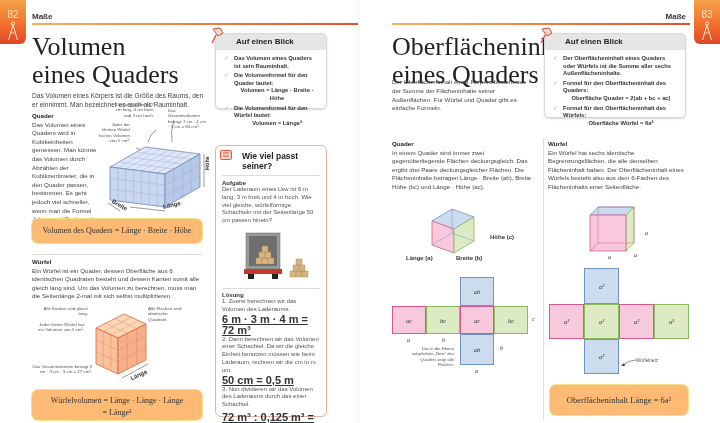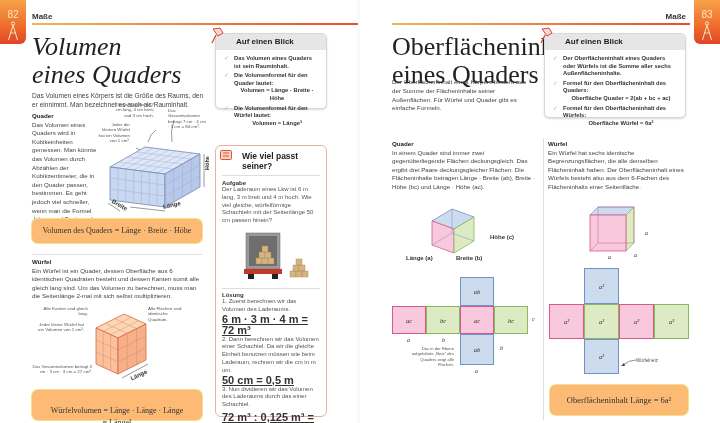--- a/index.html
+++ b/index.html
@@ -64,21 +64,21 @@
       <svg width="12" height="20" viewBox="0 0 12 20">
           <circle cx="6" cy="2.5" r="1.6" fill="none" stroke="#fde7c7" stroke-width="1"></circle>
           <line x1="6" y1="4" x2="1.5" y2="19" stroke="#fde7c7" stroke-width="1"></line>
           <line x1="6" y1="4" x2="10.5" y2="19" stroke="#fde7c7" stroke-width="1"></line>
           <line x1="3" y1="12" x2="9" y2="12" stroke="#fde7c7" stroke-width="0.8"></line>
         </svg>
     </div>
     <div class="section-label" style="left:32px;">Maße</div>
     <div class="rule" style="left:32px; width:328px;"></div>
 
-    <div class="title" style="left:32px; top:33px;font-style:italic;">
+    <div class="title" style="left:32px; top:33px;">
       <div>Volumen</div>
       <div>eines Quaders</div>
     </div>
     <div class="intro" style="left:32px; top:91px; width:175px;">Das Volumen eines Körpers ist die Größe des Raums, den er einnimmt. Man bezeichnet es auch als Rauminhalt.</div>
 
     <div class="body-text" style="left:32px; top:112px; width:68px;">
       <div class="h-sub">Quader</div>
       <div>Das Volumen eines Quaders wird in Kubikeinheiten gemessen. Man könnte das Volumen durch Abzählen der Kubikzentimeter, die in den Quader passen, bestimmen. Es geht jedoch viel schneller, wenn man die Formel „Länge mal Breite mal Höhe“ anwendet.</div>
     </div>
 
@@ -157,21 +157,21 @@
           <line x1="32" y1="54" x2="60" y2="40"></line>
         <line x1="19.3" y1="15.3" x2="41.3" y2="25.3"></line>
           <line x1="28.7" y1="10.7" x2="50.7" y2="20.7"></line>
         <line x1="17.3" y1="23.3" x2="45.3" y2="9.3"></line>
           <line x1="24.7" y1="26.7" x2="52.7" y2="12.7"></line>
       </g>
       <line x1="36" y1="70" x2="62" y2="56" stroke="#555" stroke-width="0.6"></line>
     </svg>
     <div class="axis-lbl" style="left:130px; top:372px; transform:rotate(-25deg); font-size:6px;">Länge</div>
 
-    <div class="formula-box" style="left:32px; top:390px; width:170px; height:30px; font-size:8px; line-height:12px; padding-top:15px;">
+    <div class="formula-box" style="left:32px; top:390px; width:170px; height:30px; font-size:8px; line-height:12px; padding-top:5px;">
       <div>Würfelvolumen = Länge · Länge · Länge</div>
       <div>= Länge³</div>
     </div>
 
     <div class="glance" style="left:215px; top:33px; width:112px; height:76px;">
       <div class="head">Auf einen Blick</div>
       <ul>
         <li><span class="chk">✓</span><span>Das Volumen eines Quaders ist sein Rauminhalt.</span></li>
         <li><span class="chk">✓</span><span>Die Volumenformel für den Quader lautet:</span><span class="center">Volumen = Länge · Breite · Höhe</span></li>
         <li><span class="chk">✓</span><span>Die Volumenformel für den Würfel lautet:</span><span class="center">Volumen = Länge³</span></li>

